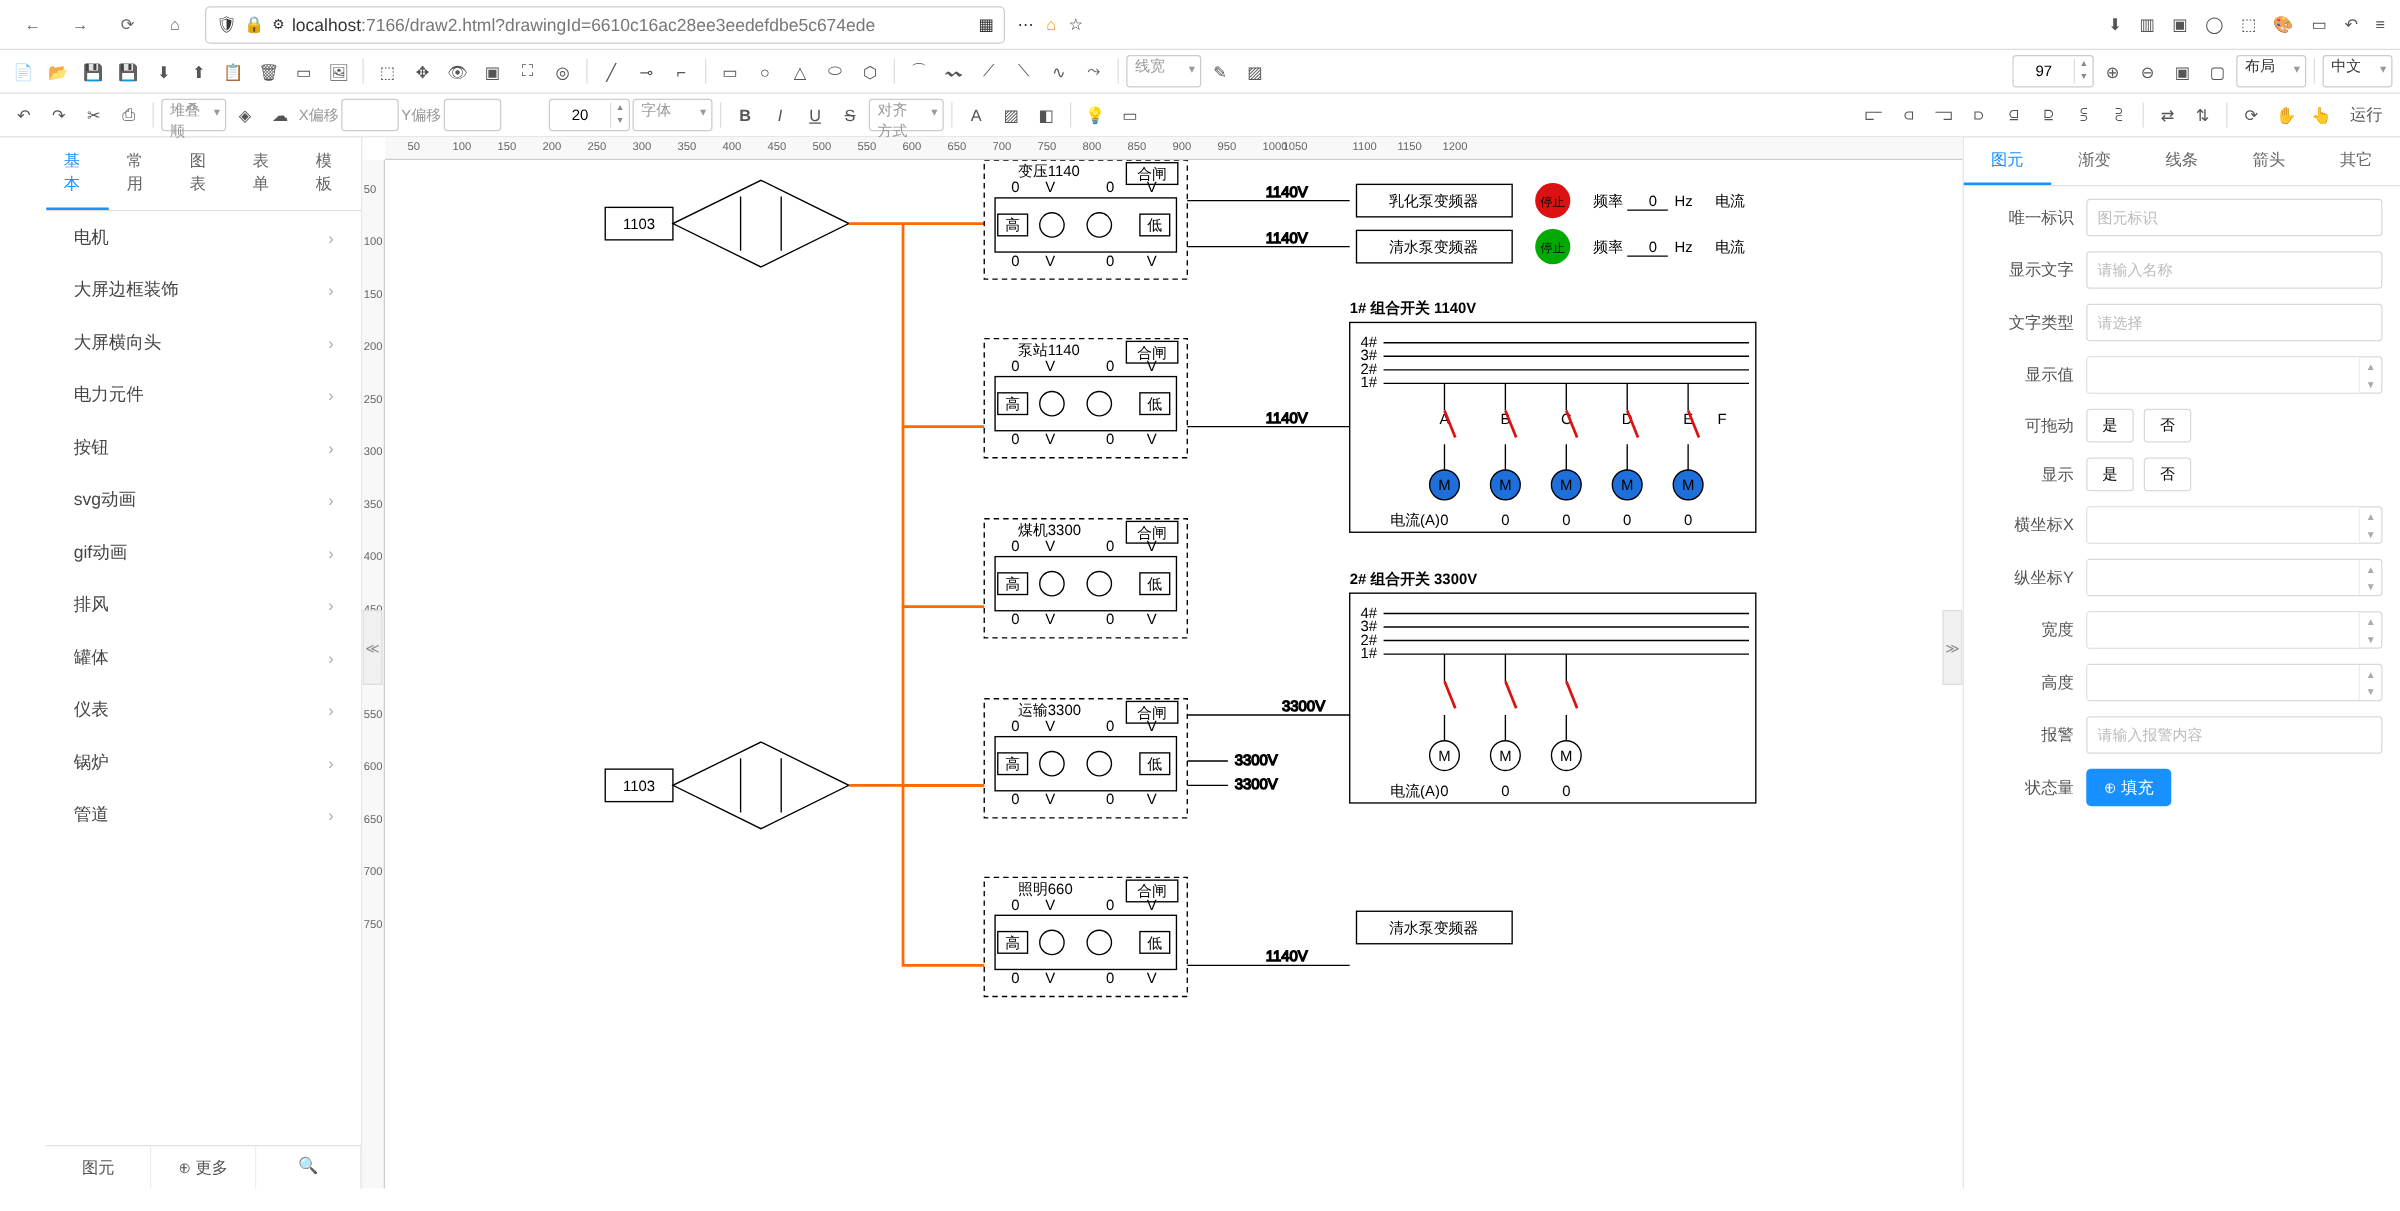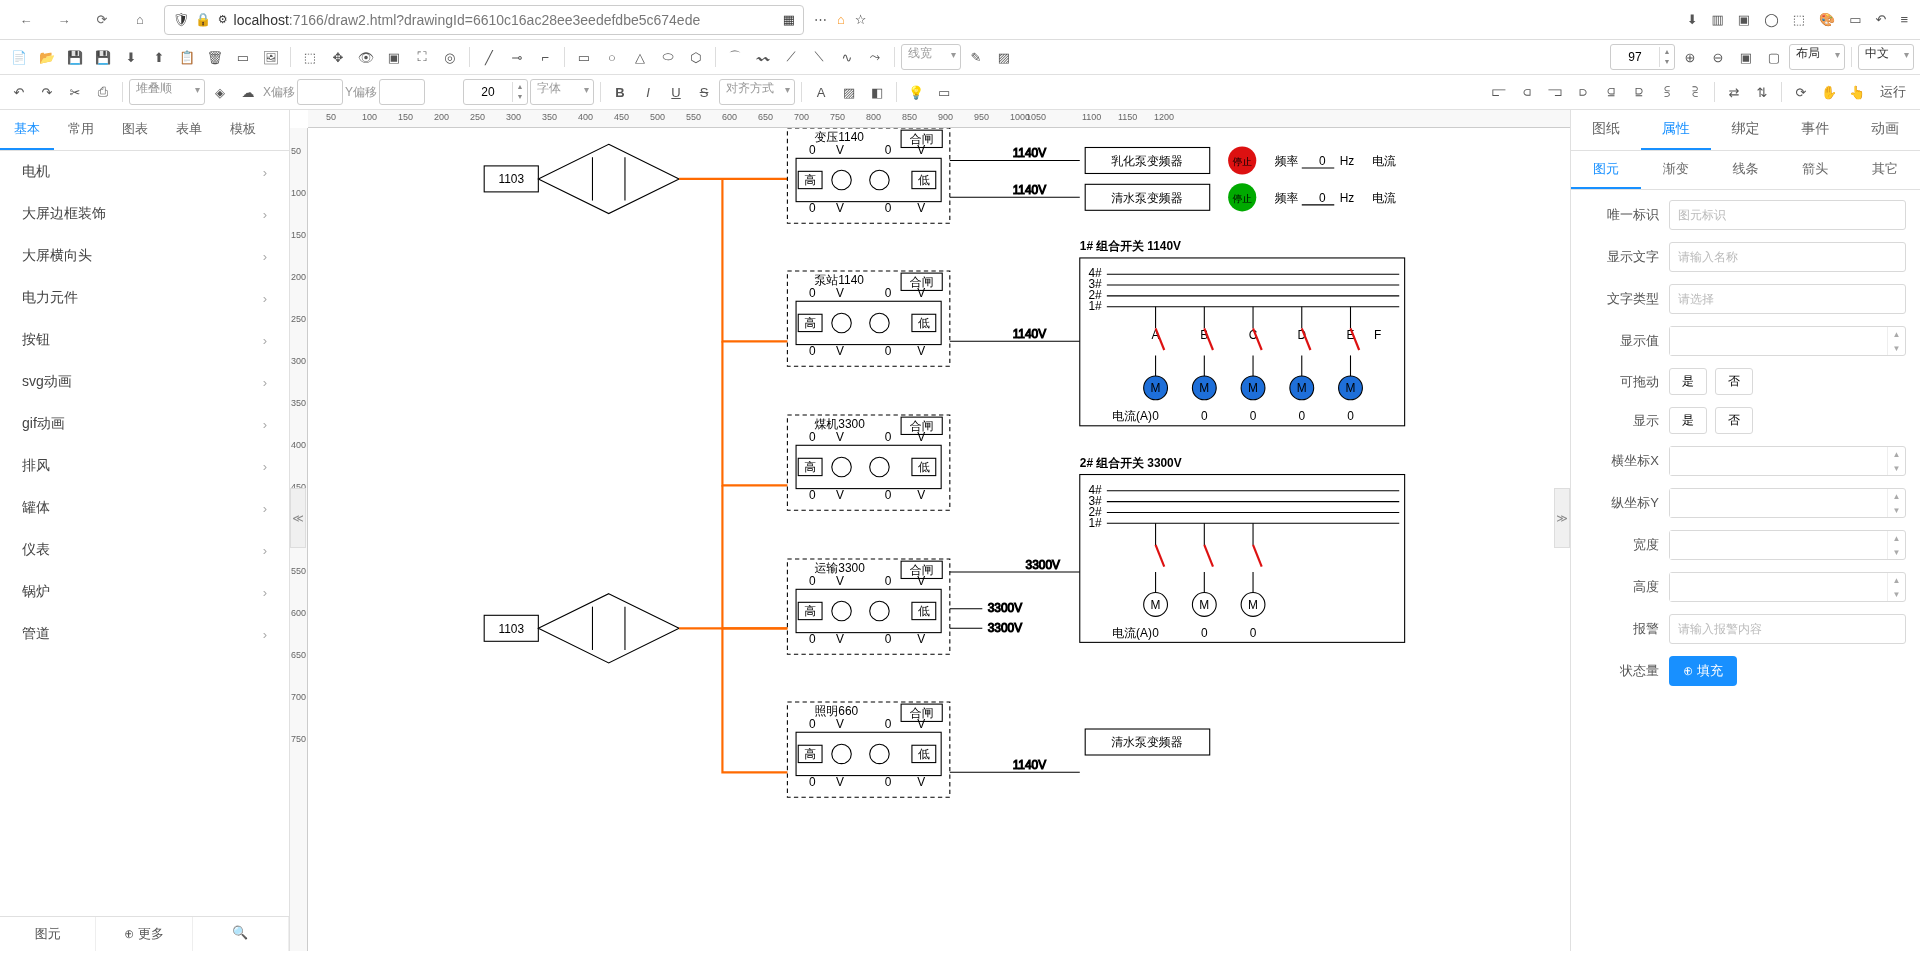--- a/index.html
+++ b/index.html
@@ -24,21 +24,21 @@
 .tool-input { width: 46px; height: 26px; border: 1px solid #ccc; border-radius: 3px; text-align: center; font-size: 12px; }
 .spin-box { display:flex; align-items:center; border:1px solid #ccc; border-radius:3px; height:26px;margin-left:36px; }
 .spin-box input { border:none; width:48px; text-align:center; font-size:12px; outline:none; }
 .spin-btns { display:flex; flex-direction:column; border-left:1px solid #ddd; }
 .spin-btns span { font-size:7px; line-height:10px; width:14px; text-align:center; cursor:pointer; color:#888;}
 
 
 .main { display: flex; height: calc(100vh - 40px - 44px - 44px); }
 
 
-.left-panel { width: 290px; border-right: 1px solid #e0e0e0; display: flex; flex-direction: column; }
+.left-panel { width: 290px; border-right: 1px solid #e0e0e0; display: flex; flex-direction: column; padding-left: 37px; }
 .left-tabs { display: flex; border-bottom: 1px solid #e0e0e0; }
 .left-tab { padding: 10px 14px; color: #666; cursor: pointer; }
 .left-tab.active { color: #1890ff; border-bottom: 2px solid #1890ff; }
 .shape-list { flex: 1; overflow-y: auto; }
 .shape-item { display: flex; align-items: center; justify-content: space-between; padding: 12px 22px; cursor: pointer; color: #444; font-size: 14px; }
 .shape-item .chev { color: #aaa; font-size: 13px; }
 .left-bottom { display: flex; border-top: 1px solid #e0e0e0; }
 .left-bottom > div { flex: 1; padding: 8px 0; text-align: center; border-right: 1px solid #eee; color: #555; cursor: pointer; font-size: 13px; }
 
 
@@ -163,41 +163,41 @@
   <span class="tool-sep"></span>
   <div class="tool-select" style="width:56px;color:#333">中文</div>
 </div>
 
 <div class="toolbar">
   <span class="tool-btn">↶</span>
   <span class="tool-btn">↷</span>
   <span class="tool-btn">✂</span>
   <span class="tool-btn">⎙</span>
   <span class="tool-sep"></span>
-  <div class="tool-select" style="width:76px">堆叠顺</div>
+  <div class="tool-select" style="width:52px">堆叠顺</div>
   <span class="tool-btn">◈</span>
   <span class="tool-btn">☁</span>
   <span style="font-size:12px;color:#999">X偏移</span>
   <input class="tool-input" style="">
   <span style="font-size:12px;color:#999">Y偏移</span>
   <input class="tool-input" style="">
   <div class="spin-box">
     <input value="20" style="">
     <div class="spin-btns">
         <span>▲</span>
         <span>▼</span>
       </div>
   </div>
   <div class="tool-select" style="width:64px">字体</div>
   <span class="tool-sep"></span>
   <span class="tool-btn" style="font-weight:700">B</span>
   <span class="tool-btn" style="font-style:italic">I</span>
   <span class="tool-btn" style="text-decoration:underline">U</span>
   <span class="tool-btn" style="text-decoration:line-through">S</span>
-  <div class="tool-select" style="width:76px">对齐方式</div>
+  <div class="tool-select" style="width:60px">对齐方式</div>
   <span class="tool-sep"></span>
   <span class="tool-btn">A</span>
   <span class="tool-btn">▨</span>
   <span class="tool-btn">◧</span>
   <span class="tool-sep"></span>
   <span class="tool-btn">💡</span>
   <span class="tool-btn">▭</span>
   <div style="flex:1"></div>
   <span class="tool-btn">⫍</span>
   <span class="tool-btn">⫏</span>
@@ -582,27 +582,20 @@
             <text x="610" y="470">电流(A)</text>
           </g>
 
         <rect x="585" y="555" width="115" height="24" fill="#fff" stroke="#000"></rect>
           <text x="642" y="571" text-anchor="middle">清水泵变频器</text>
       </svg>
     </div>
   </div>
 
   <div class="right-panel">
-    <div class="right-tabs">
-      <div class="right-tab">图纸</div>
-      <div class="right-tab active">属性</div>
-      <div class="right-tab">绑定</div>
-      <div class="right-tab">事件</div>
-      <div class="right-tab">动画</div>
-    </div>
     <div class="right-subtabs">
       <div class="right-subtab active">图元</div>
       <div class="right-subtab">渐变</div>
       <div class="right-subtab">线条</div>
       <div class="right-subtab">箭头</div>
       <div class="right-subtab">其它</div>
     </div>
     <div class="prop-form">
       <div class="prop-row">
           <span class="prop-label">唯一标识</span>

